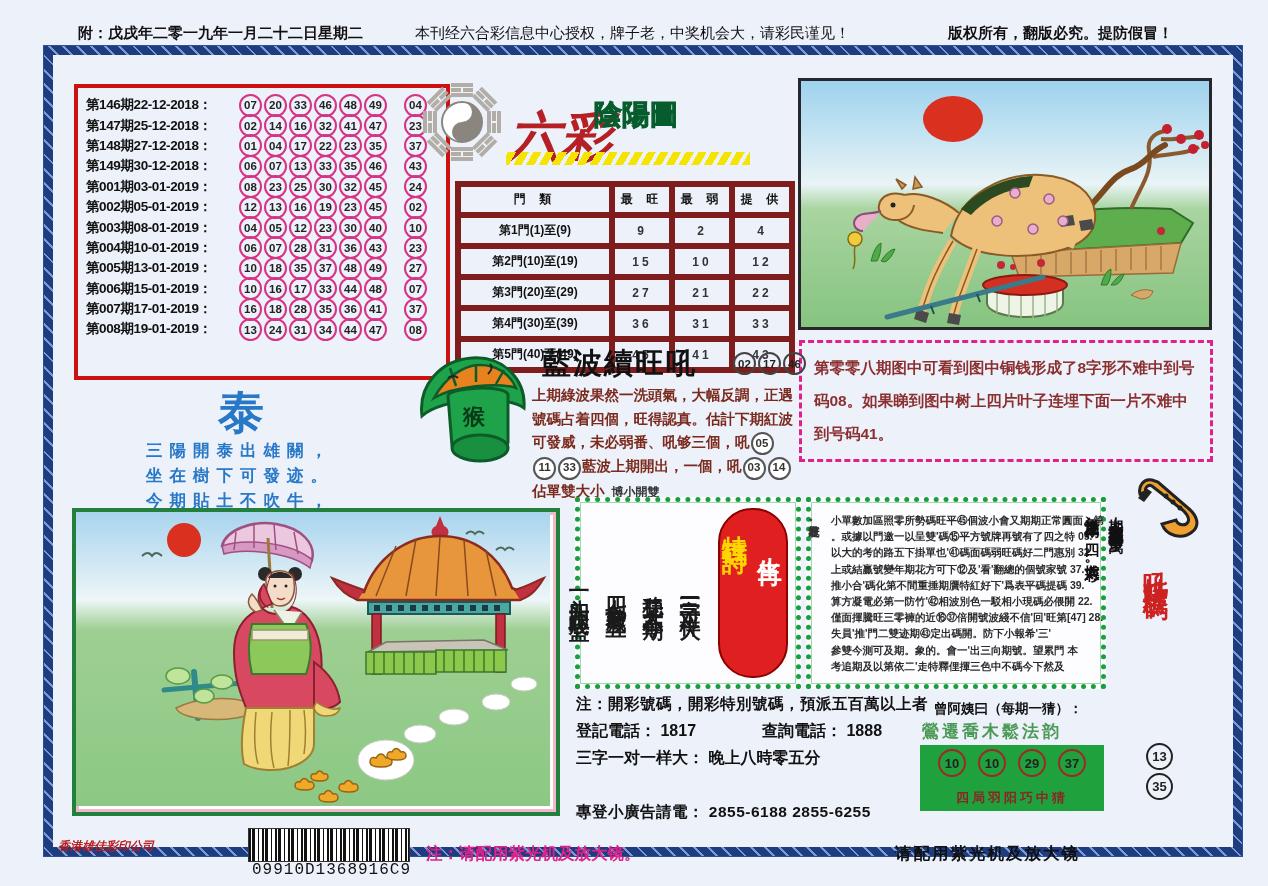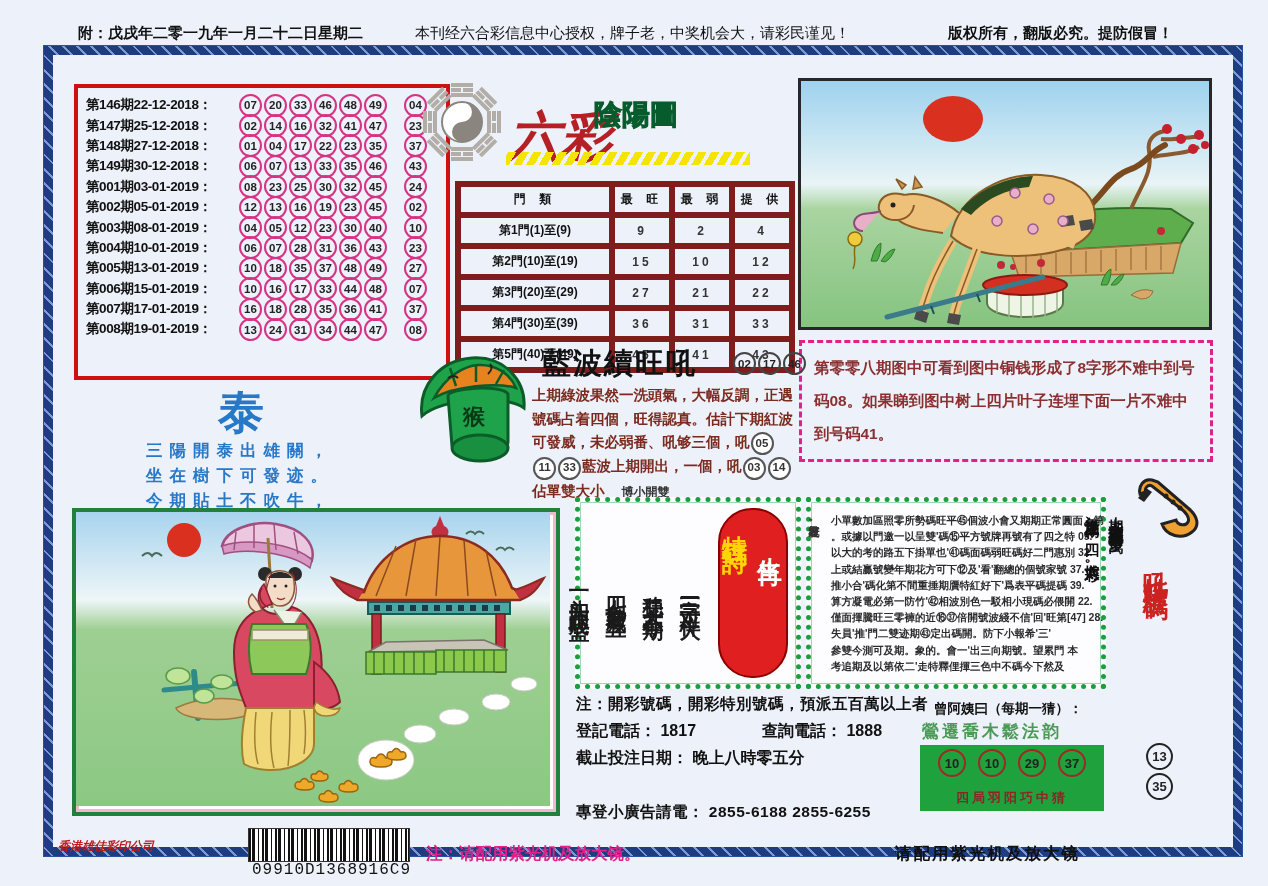--- a/index.html
+++ b/index.html
@@ -35,21 +35,21 @@
   table.ch td,table.ch th{border:6px solid #7f1d1d;font-size:12px;text-align:center;padding:2px 4px;height:21px}
   table.ch th{letter-spacing:5px;font-weight:bold}
   td.cat{text-align:left;font-weight:bold;width:140px;padding-left:6px}
   td.v{width:46px;letter-spacing:3px;font-weight:bold;color:#333}
   
   .hat{left:412px;top:342px}
   .bw-title{left:542px;top:344px;font-size:29px;font-weight:bold;letter-spacing:2px}
   .bw-tnums{left:732px;top:352px}
   .bw-para{left:532px;top:384px;width:262px;font-size:14.5px;line-height:23.5px;color:#7b2a1e;font-weight:bold}
   .bw-para .ball{border-color:#555;color:#333;background:#fff}
-  .bw-small{font-size:12px;color:#333;margin-left:17px}
+  .bw-small{font-size:12px;color:#333;margin-left:7px}
   
   .horsebox{left:798px;top:78px;width:414px;height:252px;border:3px solid #26262b;box-shadow:inset 0 0 0 3px #cc5555;box-sizing:border-box}
   
   .pinkbox{left:799px;top:340px;width:414px;height:122px;border:3px dashed #e0218a;box-sizing:border-box;
            padding:8px 12px;font-size:15.5px;line-height:33px;color:#8b3030;font-weight:bold}
   
   .ladybox{left:72px;top:508px;width:488px;height:308px;border:4px solid #23803c;box-shadow:inset 0 0 0 3px #f0b8c8;box-sizing:border-box;background:#fff}
   
   .scallop{border:5px dotted #1a9e3f;box-shadow:inset 0 0 0 1px #9fd8ae;background:#fdfdff;box-sizing:border-box}
   .sxbox{left:575px;top:497px;width:226px;height:192px;display:flex;flex-direction:row-reverse;align-items:center;justify-content:flex-start;padding:8px}
@@ -548,21 +548,21 @@
   <div class="abs vrl sched" style="left:1082px">每逢星期二、四、六博彩。</div>
   <div class="abs vrl sisters">吼姊妹號碼</div>
   <div class="abs sisnums">
       <span class="ball big">13</span>
       <span class="ball big">35</span>
     </div>
 
   <div class="abs note">注：開彩號碼，開彩特別號碼，預派五百萬以上者</div>
   <div class="abs phone1">登記電話： 1817</div>
   <div class="abs phone2">查詢電話： 1888</div>
-  <div class="abs deadline">截止投注日期： 晚上八時零五分</div>
+  <div class="abs deadline">三字一对一样大： 晚上八時零五分</div>
   <div class="abs ad">專登小廣告請電： 2855-6188  2855-6255</div>
 
   <div class="abs auntitle">曾阿姨曰（每期一猜）：</div>
   <div class="abs aunphrase">鶯遷喬木鬆法韵</div>
   <div class="abs greenbox">
     <div><span class="ball reddark">10</span><span class="ball reddark">10</span><span class="ball reddark">29</span><span class="ball reddark">37</span></div>
     <div class="cap">四局羽阳巧中猜</div>
   </div>
 
   <div class="abs company">香港雄佳彩印公司</div>

